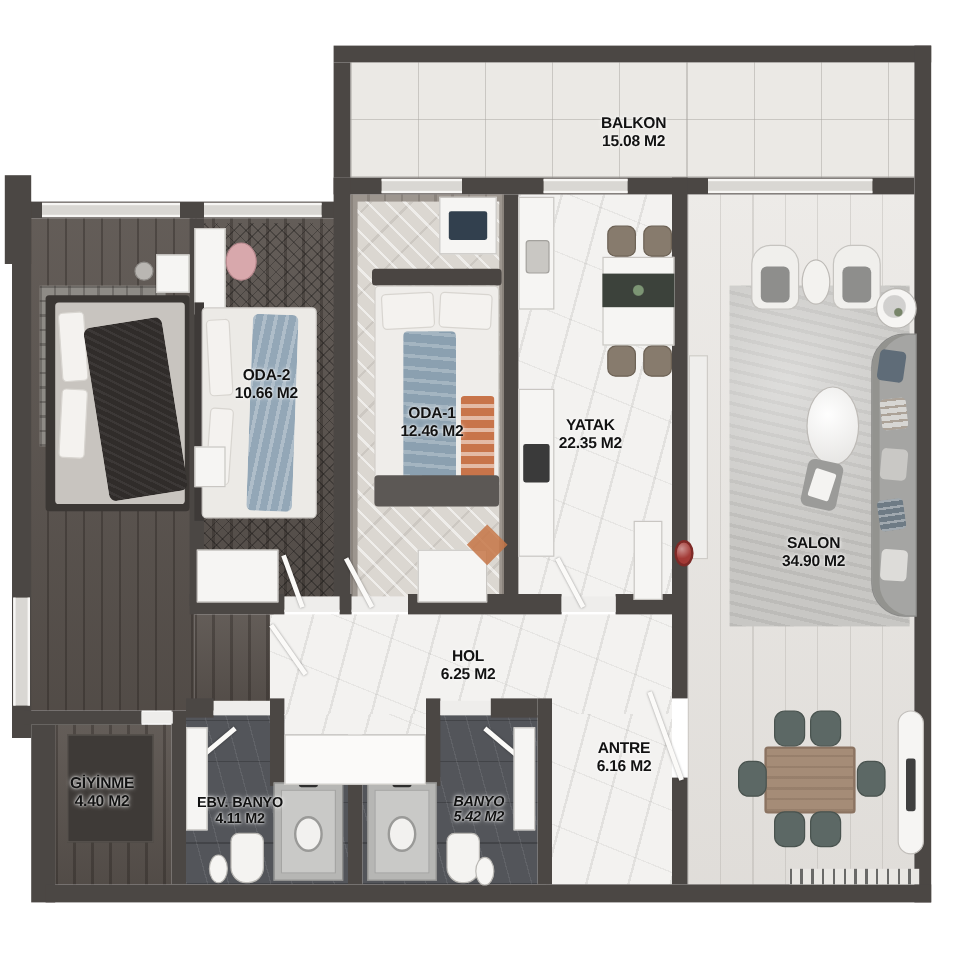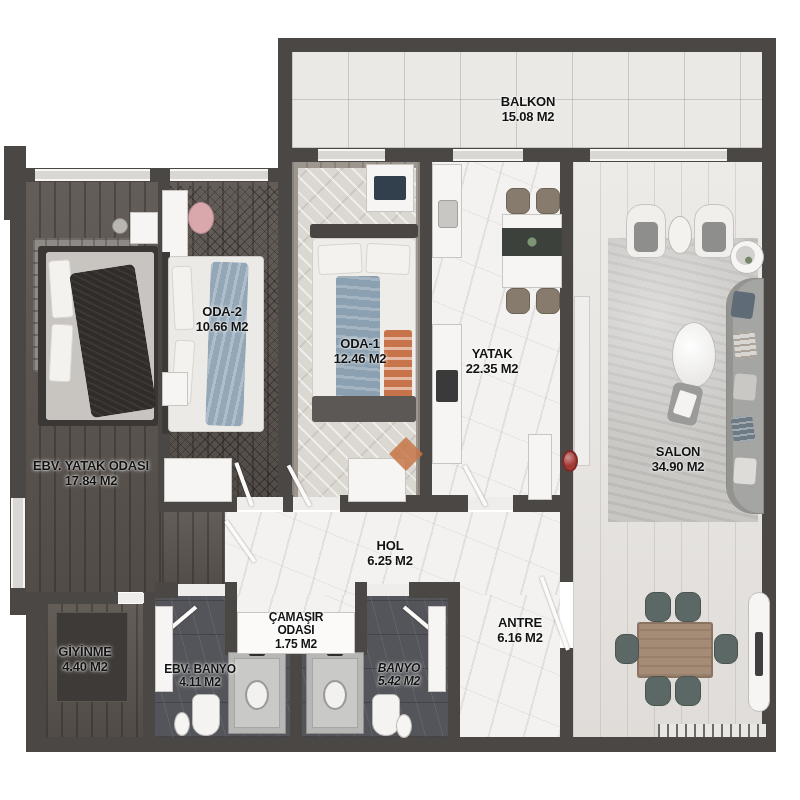--- a/index.html
+++ b/index.html
@@ -243,32 +243,24 @@
     <span class="ar">12.46 M2</span>
   </div>
   <div class="label" style="left:492px;top:362px;">
     <span class="nm">YATAK</span>
     <span class="ar">22.35 M2</span>
   </div>
   <div class="label" style="left:678px;top:460px;">
     <span class="nm">SALON</span>
     <span class="ar">34.90 M2</span>
   </div>
-  <div class="label" style="left:91px;top:474px;">
-    <span class="nm">EBV. YATAK ODASI</span>
-    <span class="ar">17.84 M2</span>
-  </div>
   <div class="label" style="left:390px;top:554px;">
     <span class="nm">HOL</span>
     <span class="ar">6.25 M2</span>
   </div>
-  <div class="label" style="left:296px;top:631px;font-size:12px;z-index:45;">
-    <span class="nm" style="display:inline-block;width:80px;white-space:normal;">ÇAMAŞIR ODASI</span>
-    <span class="ar">1.75 M2</span>
-  </div>
   <div class="label" style="left:85px;top:660px;">
     <span class="nm">GİYİNME</span>
     <span class="ar">4.40 M2</span>
   </div>
   <div class="label" style="left:200px;top:676px;font-size:12px;">
     <span class="nm">EBV. BANYO</span>
     <span class="ar">4.11 M2</span>
   </div>
   <div class="label" style="left:399px;top:675px;font-size:12px;font-style:italic;">
     <span class="nm">BANYO</span>

